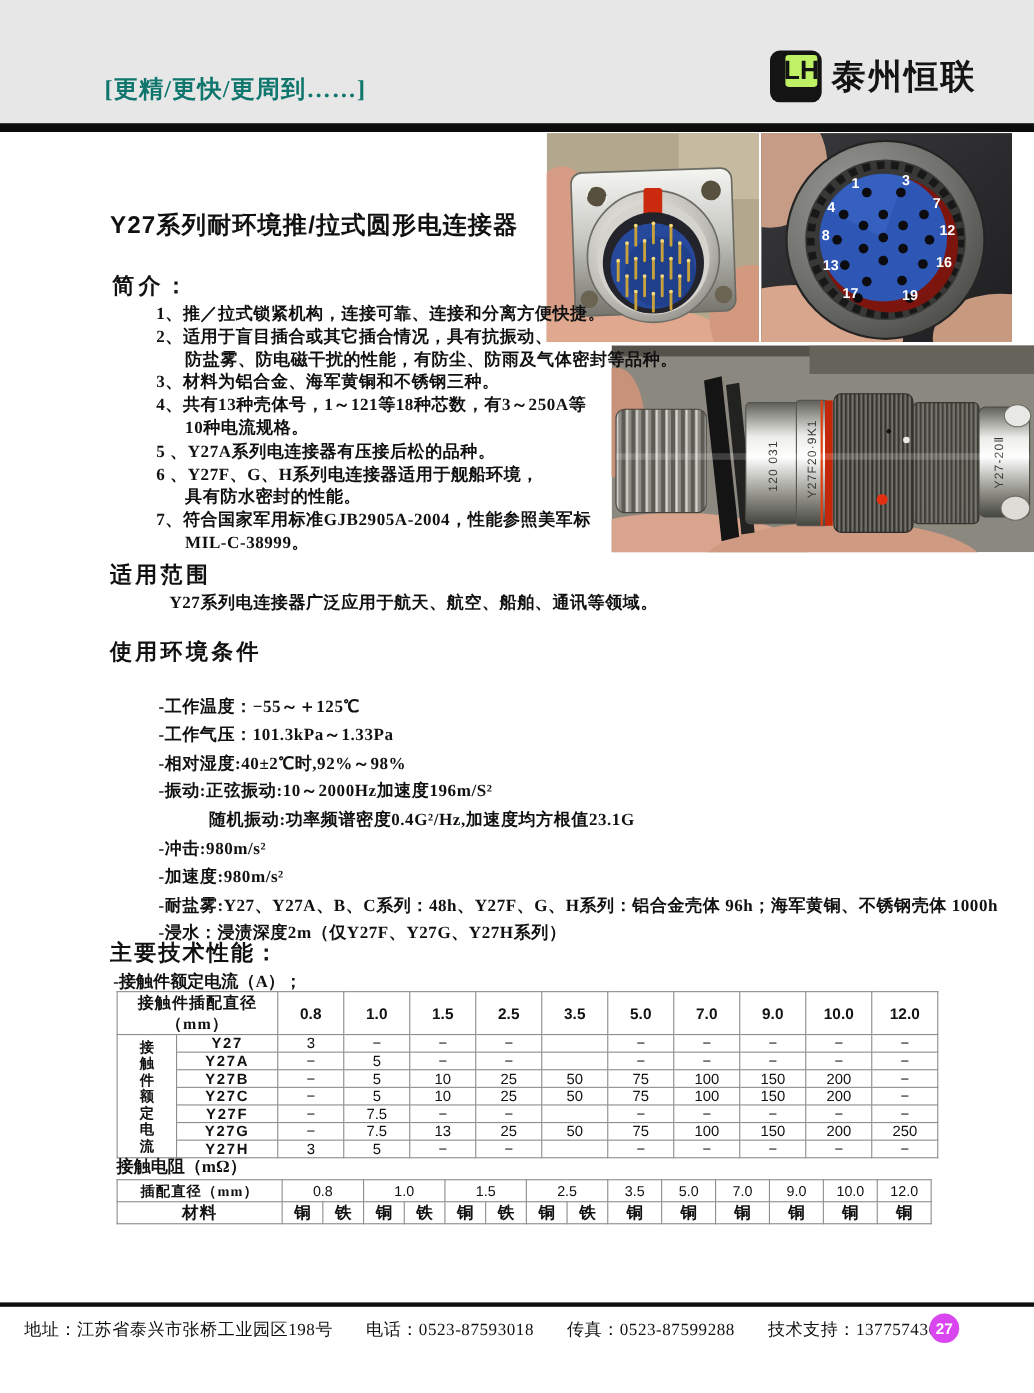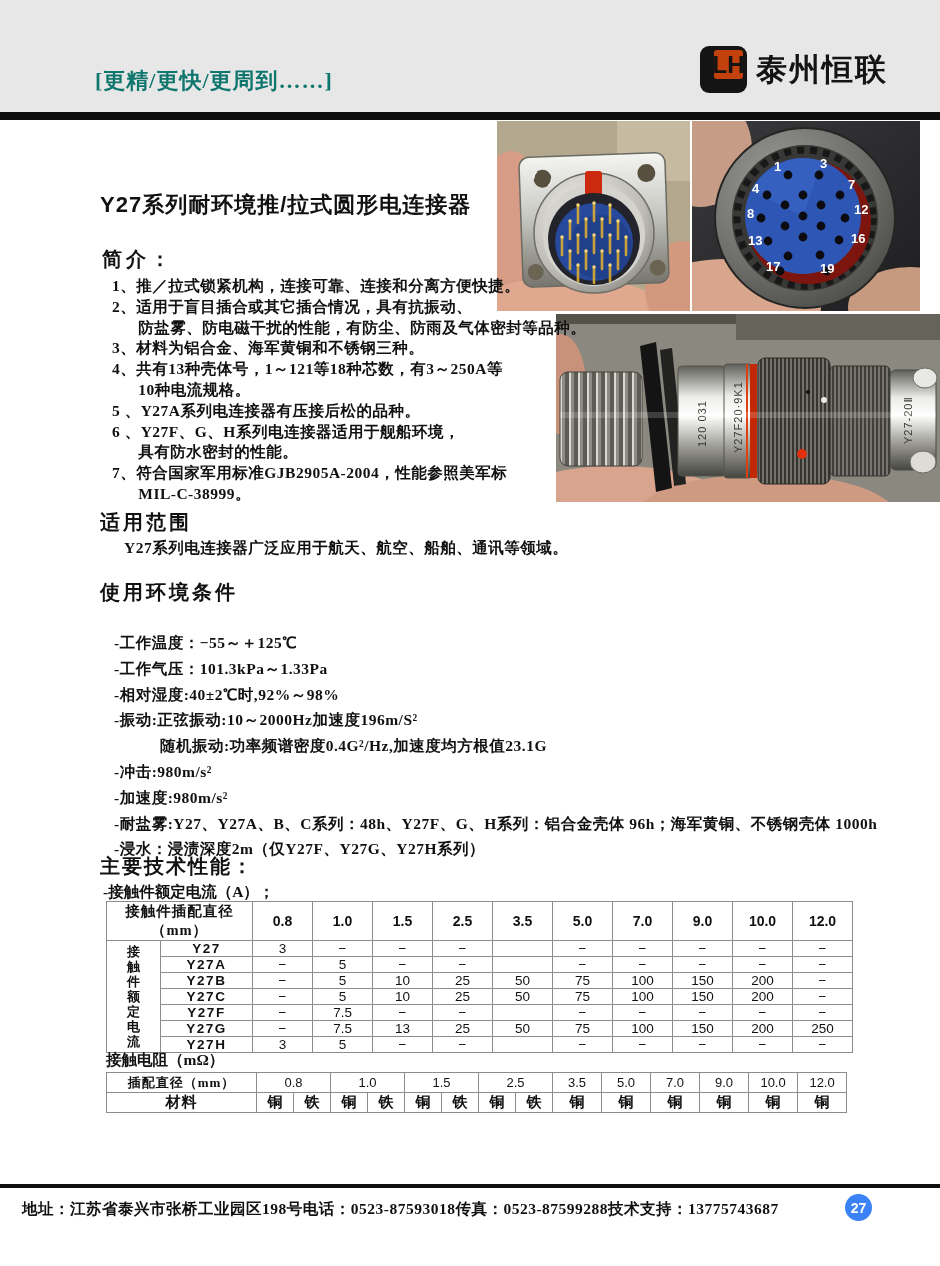--- a/index.html
+++ b/index.html
@@ -3,39 +3,39 @@
 <meta charset="utf-8">
 <style>
   html,body{margin:0;padding:0;background:#fff;}
   .page{position:relative;width:940px;height:1266px;background:#ffffff;overflow:hidden;
         font-family:"Liberation Serif",serif;color:#111;}
   
   .header{position:absolute;left:0;top:0;width:940px;height:112px;background:#e7e7e7;}
   .slogan{position:absolute;left:95px;top:66px;font-size:22px;font-weight:bold;letter-spacing:1px;color:#0f766e;}
   .logo{position:absolute;right:52px;top:46px;display:flex;align-items:center;gap:9px;}
   .logo-mark{width:47px;height:47px;background:#141414;border-radius:9px;position:relative;flex:0 0 auto;}
-  .logo-mark-inner{position:absolute;left:14px;top:4px;right:4px;bottom:14px;background:#c2410c;border-radius:3px;
+  .logo-mark-inner{position:absolute;left:14px;top:4px;right:4px;bottom:14px;background:#bef264;border-radius:3px;
         display:flex;align-items:center;justify-content:center;
         font-family:"Liberation Sans",sans-serif;font-weight:900;font-size:24px;color:#141414;}
   .logo-text{font-family:"Liberation Sans",sans-serif;font-weight:900;font-size:31px;letter-spacing:2px;color:#141414;}
   .black-bar{position:absolute;left:0;top:112px;width:940px;height:8px;background:#0d0d0d;}
   
   .photo{position:absolute;display:block;}
   #photo1{left:497px;top:121px;}
   #photo2{left:692px;top:121px;}
   #photo3{left:556px;top:314px;}
   
   .title{position:absolute;left:100px;top:190px;font-family:"Liberation Sans",sans-serif;
          font-weight:900;font-size:22px;letter-spacing:1px;}
   .sec-h{position:absolute;font-family:"Liberation Sans",sans-serif;font-weight:700;font-size:20px;letter-spacing:4px;}
   #h-intro{left:102px;top:246px;}
   #h-scope{left:100px;top:509px;letter-spacing:3px;}
   #h-env{left:100px;top:579px;letter-spacing:3px;}
   #h-perf{left:100px;top:853px;letter-spacing:2px;}
-  .body-text{font-size:15.5px;font-weight:bold;letter-spacing:0.5px;}
+  .body-text{font-size:15.5px;font-weight:bold;letter-spacing:0.5px;margin-left:30px;}
   .intro-list{position:absolute;left:112px;top:276px;width:476px;line-height:20.8px;}
   .intro-list .li{white-space:pre-wrap;}
   .scope-text{position:absolute;left:124px;top:538px;}
   .env-list{position:absolute;left:114px;top:630px;line-height:25.8px;width:816px;}
   .env-list .li.indent{padding-left:46px;}
   .table-cap{position:absolute;font-size:15.5px;font-weight:bold;}
   #cap-current{left:103px;top:882px;}
   #cap-res{left:106px;top:1050px;}
   
   table.dtable{position:absolute;border-collapse:collapse;table-layout:fixed;
@@ -49,24 +49,24 @@
   #t1 .vlabel{font-family:"Liberation Serif",serif;font-weight:bold;font-size:13px;line-height:15px;}
   #t1 .vlabel span{display:block;}
   #t1 .series{font-weight:bold;letter-spacing:1.5px;}
   #t2{left:106px;top:1072px;width:740px;font-size:13px;}
   #t2 .r0 td{height:19px;font-size:13px;}
   #t2 .r1 td{height:16px;font-family:"Liberation Serif",serif;font-weight:bold;font-size:15px;}
   #t2 .rv td{height:17px;}
   #t2 .rowlab{font-family:"Liberation Serif",serif;font-weight:bold;font-size:13.5px;letter-spacing:1px;}
   
   .footer-rule{position:absolute;left:0;top:1184px;width:940px;height:4px;background:#0f0f0f;}
-  .footer{position:absolute;left:22px;top:1199px;display:flex;
-          font-size:15.5px;font-weight:bold;letter-spacing:0.5px;white-space:nowrap;}
+  .footer{position:absolute;left:22px;top:1199px;display:flex;gap:30px;
+          font-size:15.5px;font-weight:normal;letter-spacing:0.5px;white-space:nowrap;}
   .page-badge{position:absolute;left:845px;top:1194px;width:27px;height:27px;border-radius:50%;
-          background:#3b82f6;color:#fff;font-family:"Liberation Sans",sans-serif;font-weight:bold;
+          background:#d946ef;color:#fff;font-family:"Liberation Sans",sans-serif;font-weight:bold;
           font-size:14px;display:flex;align-items:center;justify-content:center;}
   .svg-num{font-family:"Liberation Sans",sans-serif;font-weight:bold;fill:#ffffff;font-size:13px;}
   .svg-mark{font-family:"Liberation Sans",sans-serif;fill:#3a3a36;font-size:11px;letter-spacing:1px;}
 </style>
 </head>
 <body>
 
 <div class="page">
 
   <div class="header">

